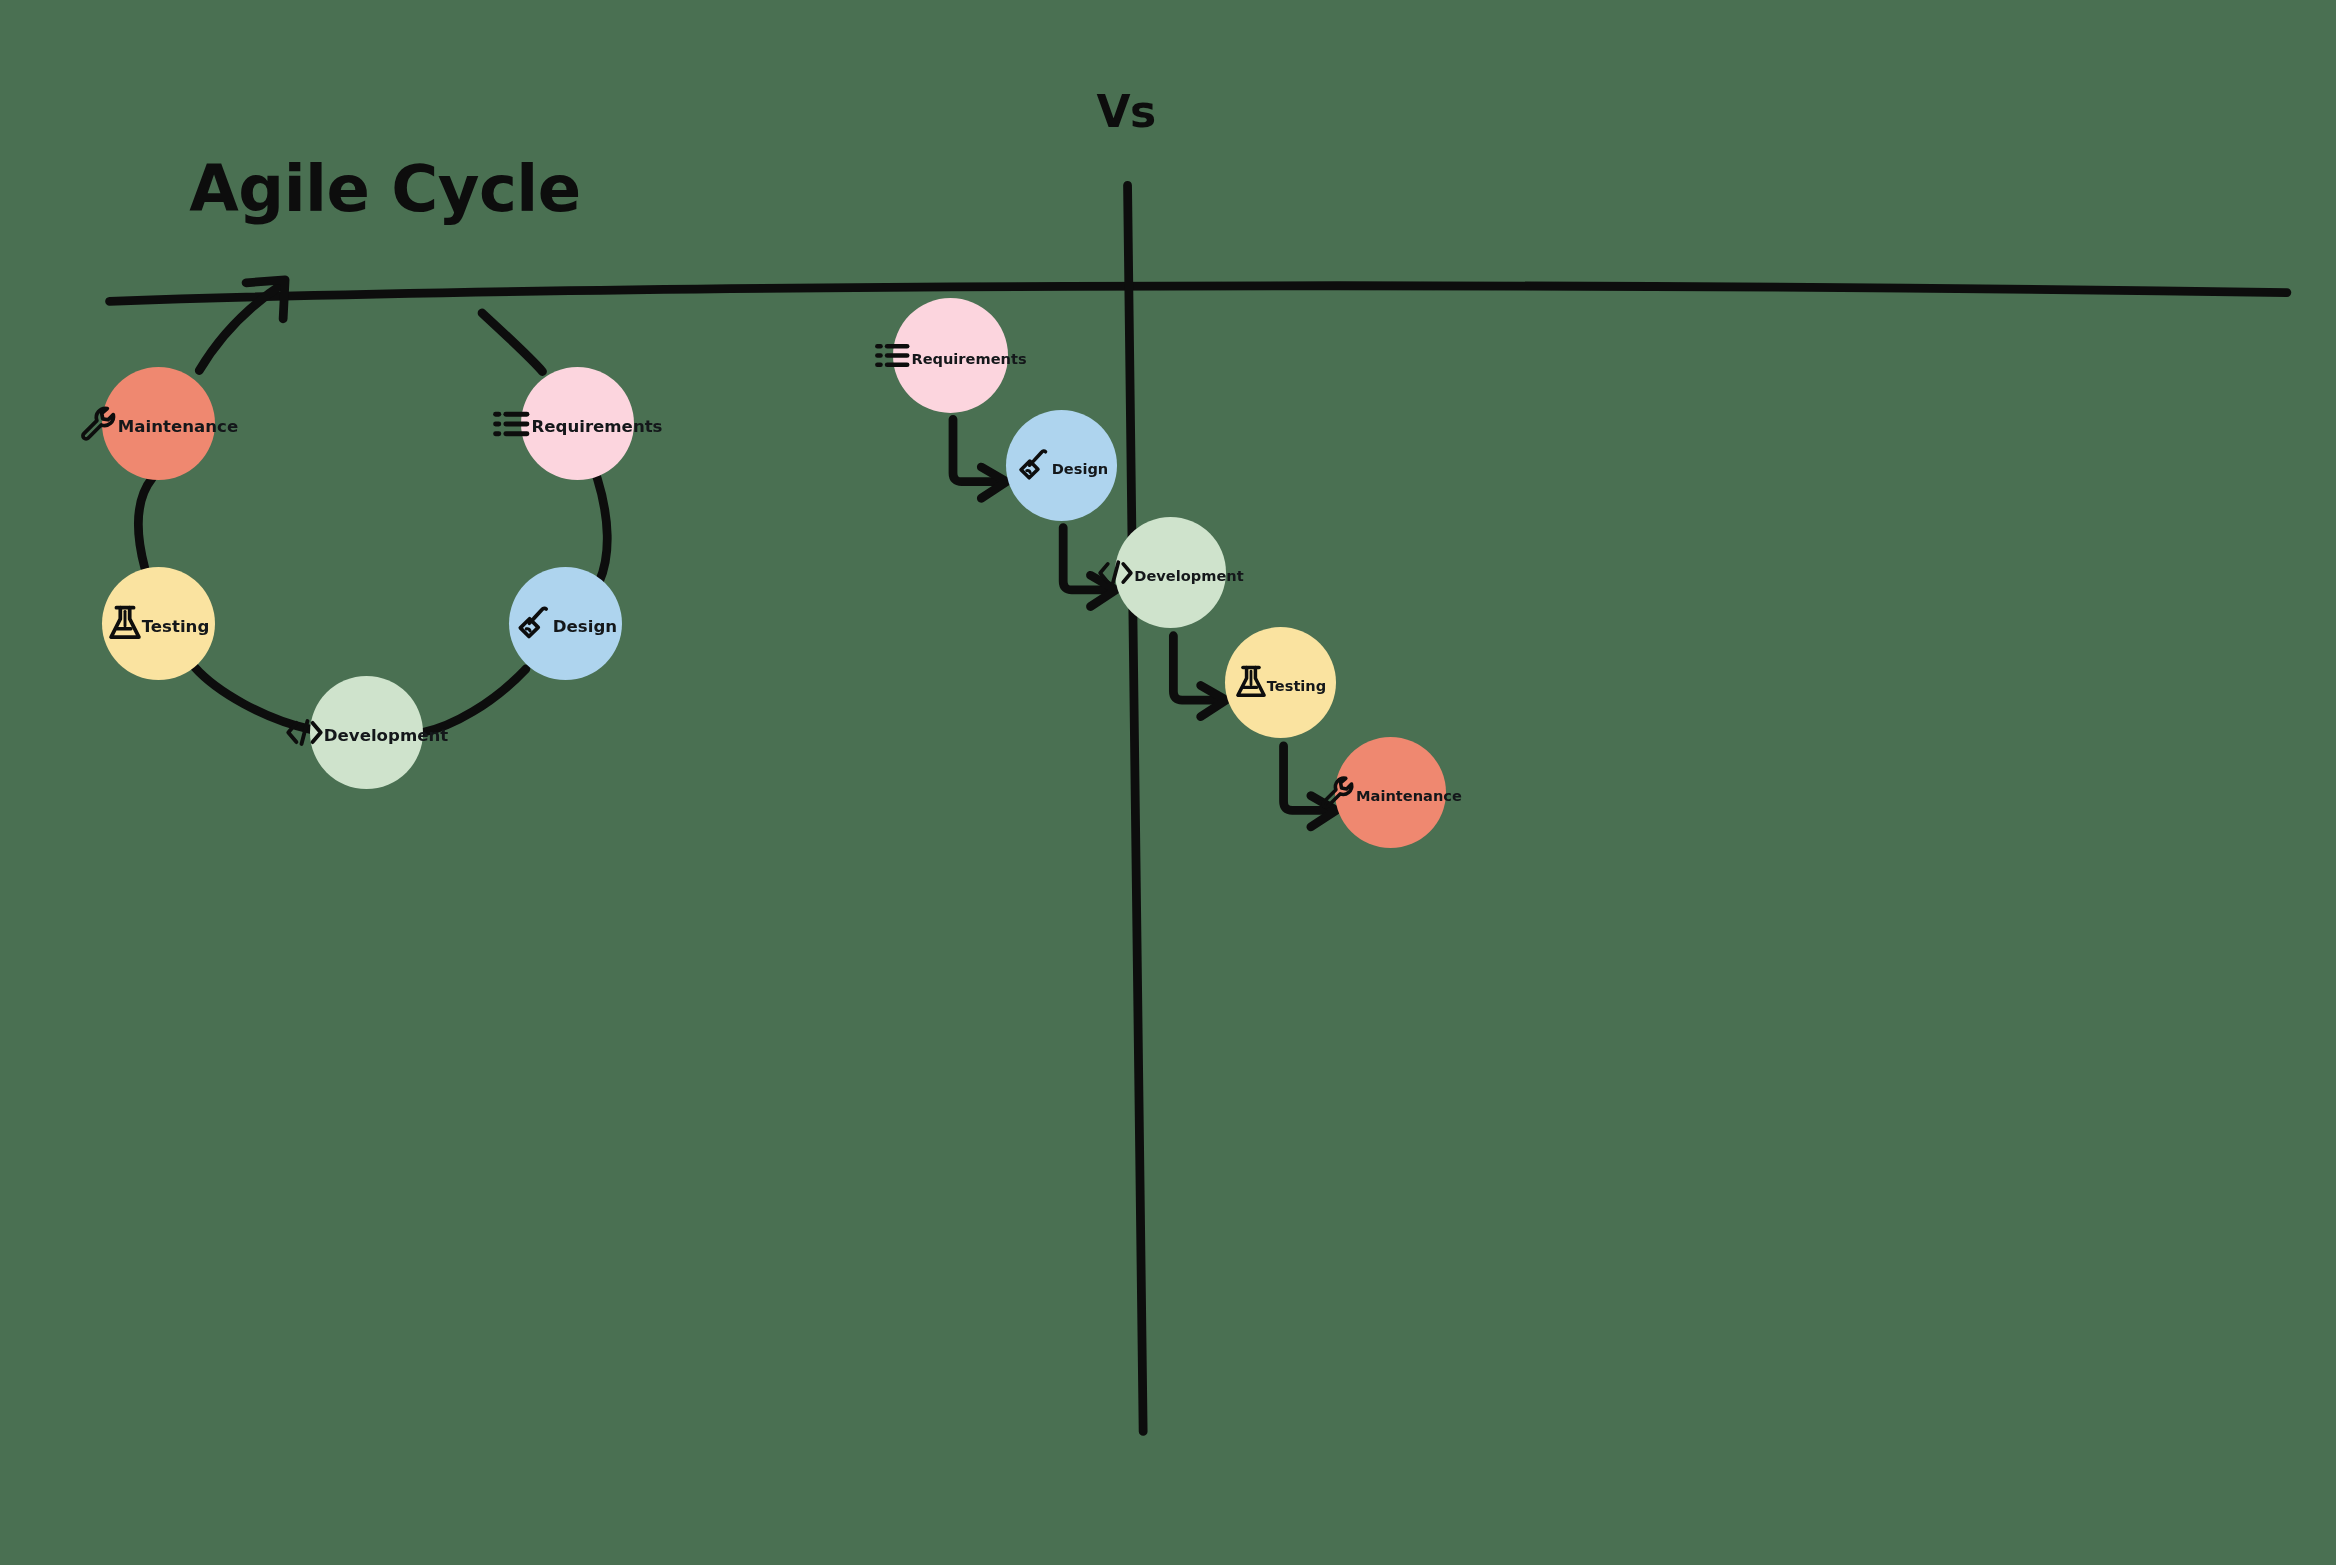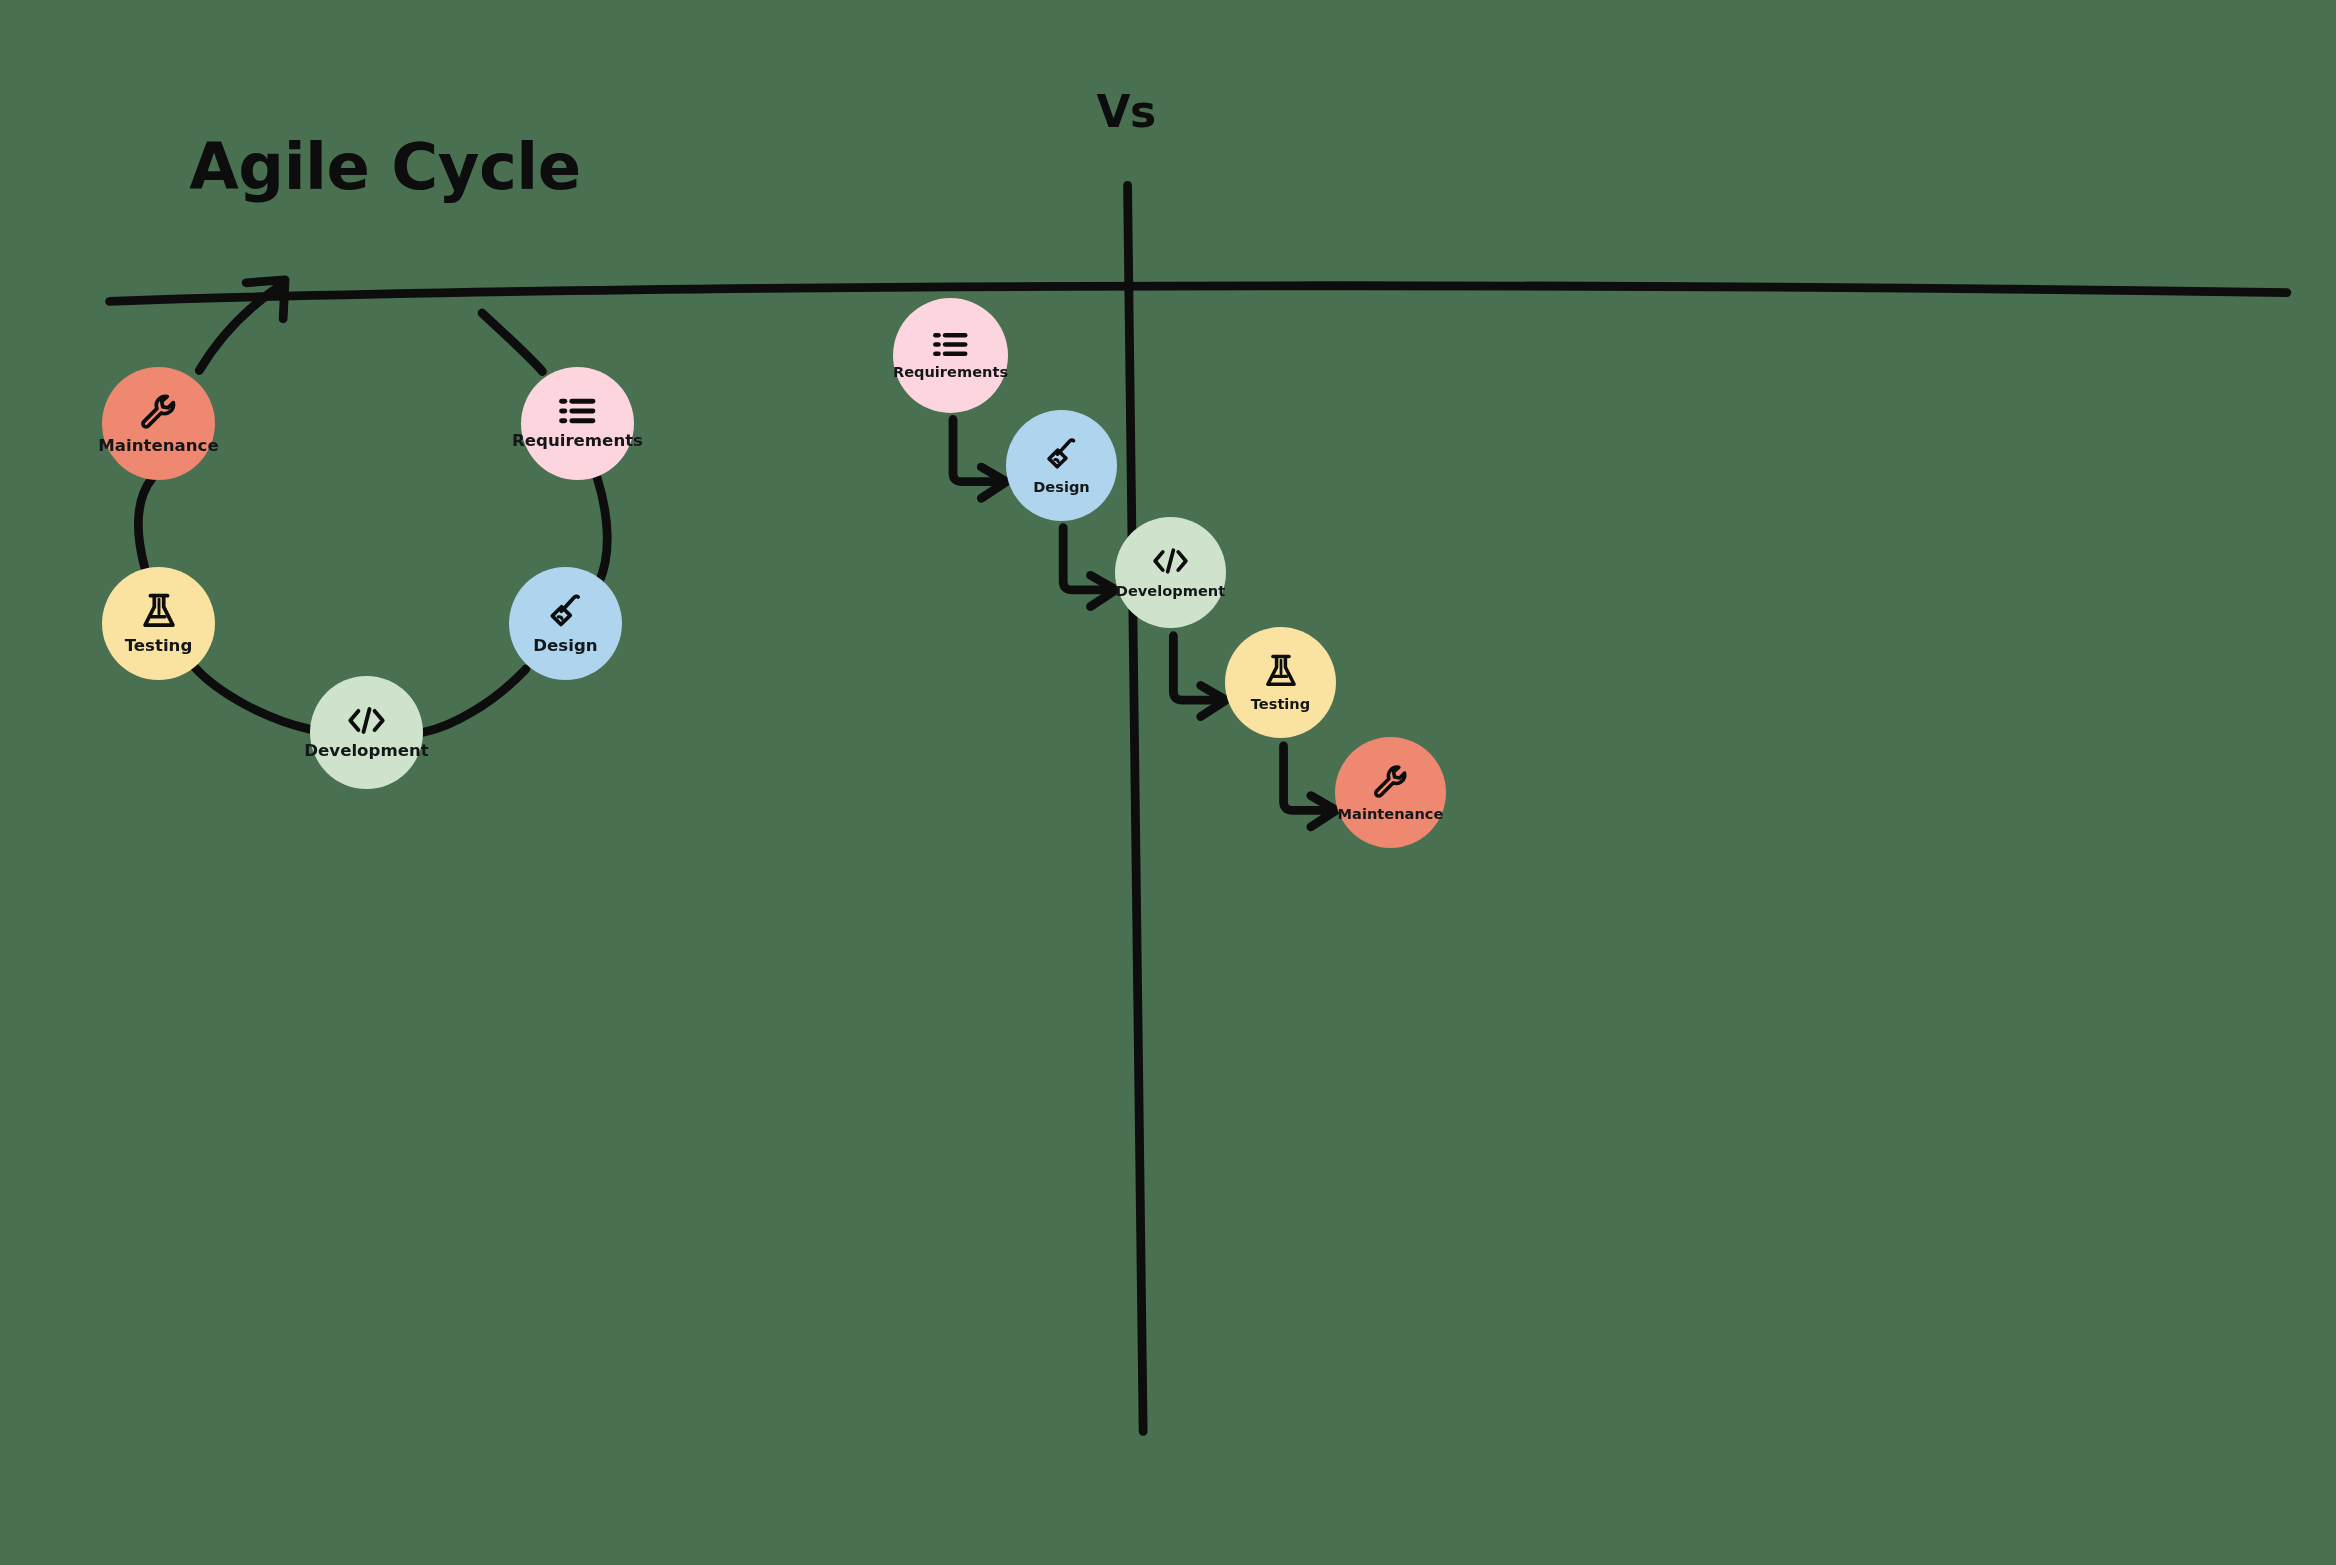--- a/index.html
+++ b/index.html
@@ -18,21 +18,21 @@
   .title {
     position: absolute;
     color: #0d0d0d;
     font-weight: 800;
     letter-spacing: -0.5px;
     white-space: nowrap;
     font-family: "DejaVu Sans", sans-serif;
   }
   #title-agile {
     left: 385px;
-    top: 130px;
+    top: 152px;
     transform: translateX(-50%);
     font-size: 64px;
   }
   #title-vs {
     left: 1126px;
     top: 86px;
     transform: translateX(-50%);
     font-size: 44px;
   }
   #title-waterfall {
@@ -62,21 +62,21 @@
     left: 0;
     top: 0;
     width: 2337px;
     height: 1565px;
     pointer-events: none;
   }
   .node {
     position: absolute;
     border-radius: 50%;
     display: flex;
-    flex-direction: column;
+    flex-direction: row;
     align-items: center;
     justify-content: center;
     box-sizing: border-box;
   }
   .node .node-icon {
     display: block;
     line-height: 0;
   }
   .node .node-label {
     color: #14171a;

